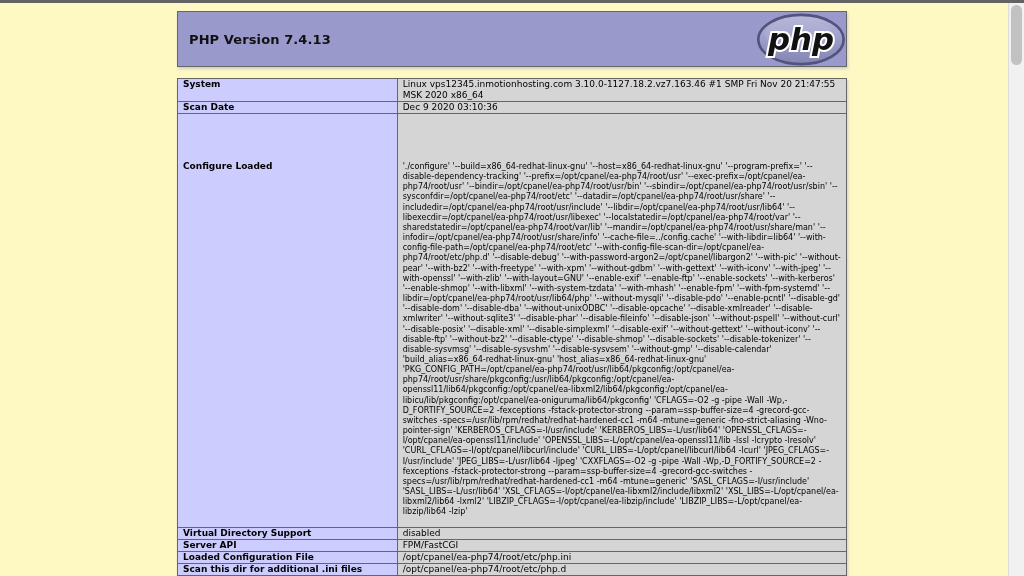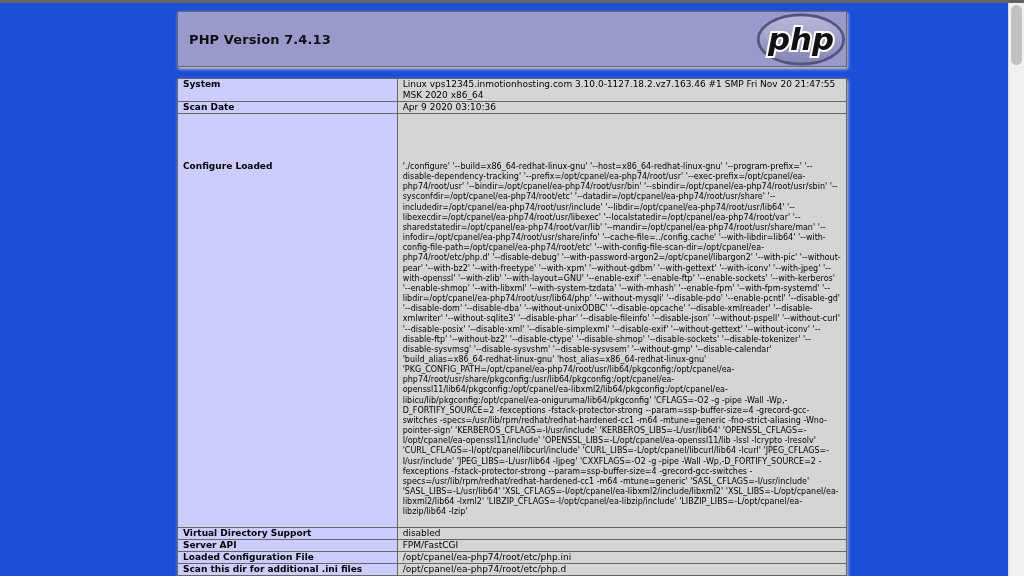--- a/index.html
+++ b/index.html
@@ -1,19 +1,19 @@
 <!DOCTYPE html>
 <html style="--header-bg: #9999cc; --label-bg: #ccccff; --value-bg: #d5d5d5; --border-col: #666666; --logo-dark: #2f2f4f; --logo-ring: #53537e;"><head>
 <meta charset="utf-8">
 <style>
   * { box-sizing: border-box; margin: 0; padding: 0; }
   html, body { width: 1024px; height: 576px; overflow: hidden; background: #fff; }
   body { font-family: "DejaVu Sans", "Liberation Sans", sans-serif; color: #000; }
 
-  .screen { position: relative; width: 1024px; height: 576px; background: #1d4ed8; overflow: hidden; }
+  .screen { position: relative; width: 1024px; height: 576px; background: #fef9c3; overflow: hidden; }
 
   .top-edge { position: absolute; top: 0; left: 0; width: 1024px; height: 3px; background: #636363; z-index: 5; }
 
   .center-col { width: 670px; margin: 0 auto; padding-top: 11px; }
 
   
   .header-table { width: 670px; border-collapse: collapse; box-shadow: 1px 2px 3px #ccc; margin-bottom: 11px; }
   .header-table td.h-cell {
     background: var(--header-bg, #9999cc);
     border: 1px solid var(--border-col, #666666);
@@ -85,21 +85,21 @@
     </table>
 
     <table class="info-table">
       <tbody id="rows">
           <tr>
             <td class="e">System</td>
             <td class="v">Linux vps12345.inmotionhosting.com 3.10.0-1127.18.2.vz7.163.46 #1 SMP Fri Nov 20 21:47:55 MSK 2020 x86_64</td>
           </tr>
           <tr>
             <td class="e">Scan Date</td>
-            <td class="v">Apr 9 2020 03:10:36</td>
+            <td class="v">Dec 9 2020 03:10:36</td>
           </tr>
           <tr>
             <td class="e">Configure Loaded</td>
             <td class="v">
               <div class="cmd">'./configure' '--build=x86_64-redhat-linux-gnu' '--host=x86_64-redhat-linux-gnu' '--program-prefix=' '--disable-dependency-tracking' '--prefix=/opt/cpanel/ea-php74/root/usr' '--exec-prefix=/opt/cpanel/ea-php74/root/usr' '--bindir=/opt/cpanel/ea-php74/root/usr/bin' '--sbindir=/opt/cpanel/ea-php74/root/usr/sbin' '--sysconfdir=/opt/cpanel/ea-php74/root/etc' '--datadir=/opt/cpanel/ea-php74/root/usr/share' '--includedir=/opt/cpanel/ea-php74/root/usr/include' '--libdir=/opt/cpanel/ea-php74/root/usr/lib64' '--libexecdir=/opt/cpanel/ea-php74/root/usr/libexec' '--localstatedir=/opt/cpanel/ea-php74/root/var' '--sharedstatedir=/opt/cpanel/ea-php74/root/var/lib' '--mandir=/opt/cpanel/ea-php74/root/usr/share/man' '--infodir=/opt/cpanel/ea-php74/root/usr/share/info' '--cache-file=../config.cache' '--with-libdir=lib64' '--with-config-file-path=/opt/cpanel/ea-php74/root/etc' '--with-config-file-scan-dir=/opt/cpanel/ea-php74/root/etc/php.d' '--disable-debug' '--with-password-argon2=/opt/cpanel/libargon2' '--with-pic' '--without-pear' '--with-bz2' '--with-freetype' '--with-xpm' '--without-gdbm' '--with-gettext' '--with-iconv' '--with-jpeg' '--with-openssl' '--with-zlib' '--with-layout=GNU' '--enable-exif' '--enable-ftp' '--enable-sockets' '--with-kerberos' '--enable-shmop' '--with-libxml' '--with-system-tzdata' '--with-mhash' '--enable-fpm' '--with-fpm-systemd' '--libdir=/opt/cpanel/ea-php74/root/usr/lib64/php' '--without-mysqli' '--disable-pdo' '--enable-pcntl' '--disable-gd' '--disable-dom' '--disable-dba' '--without-unixODBC' '--disable-opcache' '--disable-xmlreader' '--disable-xmlwriter' '--without-sqlite3' '--disable-phar' '--disable-fileinfo' '--disable-json' '--without-pspell' '--without-curl' '--disable-posix' '--disable-xml' '--disable-simplexml' '--disable-exif' '--without-gettext' '--without-iconv' '--disable-ftp' '--without-bz2' '--disable-ctype' '--disable-shmop' '--disable-sockets' '--disable-tokenizer' '--disable-sysvmsg' '--disable-sysvshm' '--disable-sysvsem' '--without-gmp' '--disable-calendar' 'build_alias=x86_64-redhat-linux-gnu' 'host_alias=x86_64-redhat-linux-gnu' 'PKG_CONFIG_PATH=/opt/cpanel/ea-php74/root/usr/lib64/pkgconfig:/opt/cpanel/ea-php74/root/usr/share/pkgconfig:/usr/lib64/pkgconfig:/opt/cpanel/ea-openssl11/lib64/pkgconfig:/opt/cpanel/ea-libxml2/lib64/pkgconfig:/opt/cpanel/ea-libicu/lib/pkgconfig:/opt/cpanel/ea-oniguruma/lib64/pkgconfig' 'CFLAGS=-O2 -g -pipe -Wall -Wp,-D_FORTIFY_SOURCE=2 -fexceptions -fstack-protector-strong --param=ssp-buffer-size=4 -grecord-gcc-switches -specs=/usr/lib/rpm/redhat/redhat-hardened-cc1 -m64 -mtune=generic -fno-strict-aliasing -Wno-pointer-sign' 'KERBEROS_CFLAGS=-I/usr/include' 'KERBEROS_LIBS=-L/usr/lib64' 'OPENSSL_CFLAGS=-I/opt/cpanel/ea-openssl11/include' 'OPENSSL_LIBS=-L/opt/cpanel/ea-openssl11/lib -lssl -lcrypto -lresolv' 'CURL_CFLAGS=-I/opt/cpanel/libcurl/include' 'CURL_LIBS=-L/opt/cpanel/libcurl/lib64 -lcurl' 'JPEG_CFLAGS=-I/usr/include' 'JPEG_LIBS=-L/usr/lib64 -ljpeg' 'CXXFLAGS=-O2 -g -pipe -Wall -Wp,-D_FORTIFY_SOURCE=2 -fexceptions -fstack-protector-strong --param=ssp-buffer-size=4 -grecord-gcc-switches -specs=/usr/lib/rpm/redhat/redhat-hardened-cc1 -m64 -mtune=generic' 'SASL_CFLAGS=-I/usr/include' 'SASL_LIBS=-L/usr/lib64' 'XSL_CFLAGS=-I/opt/cpanel/ea-libxml2/include/libxml2' 'XSL_LIBS=-L/opt/cpanel/ea-libxml2/lib64 -lxml2' 'LIBZIP_CFLAGS=-I/opt/cpanel/ea-libzip/include' 'LIBZIP_LIBS=-L/opt/cpanel/ea-libzip/lib64 -lzip'</div>
             </td>
           </tr>
           <tr>
             <td class="e">Virtual Directory Support</td>
             <td class="v">disabled</td>

